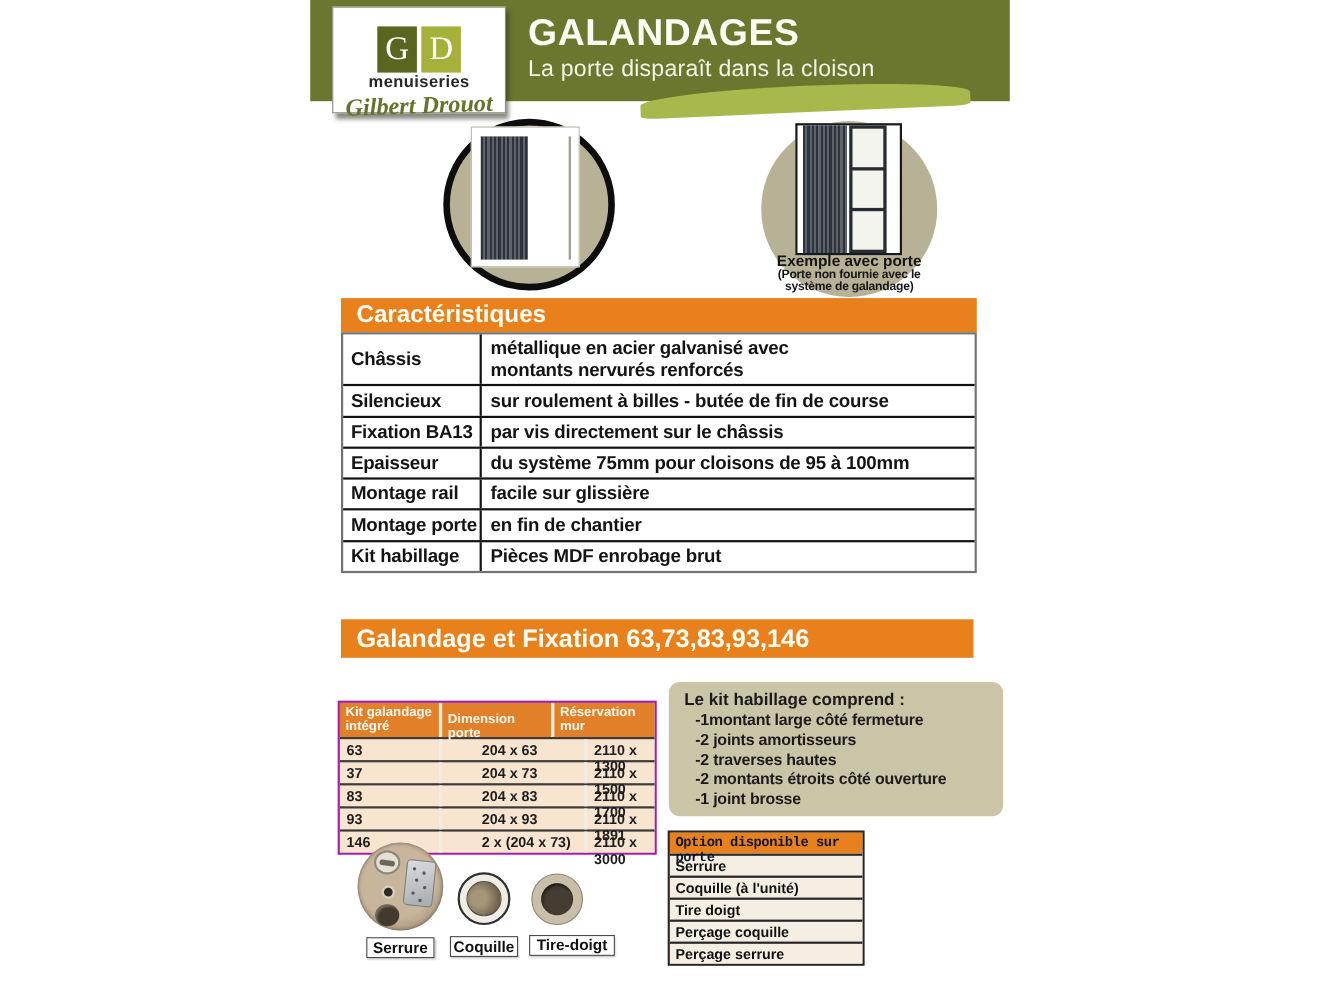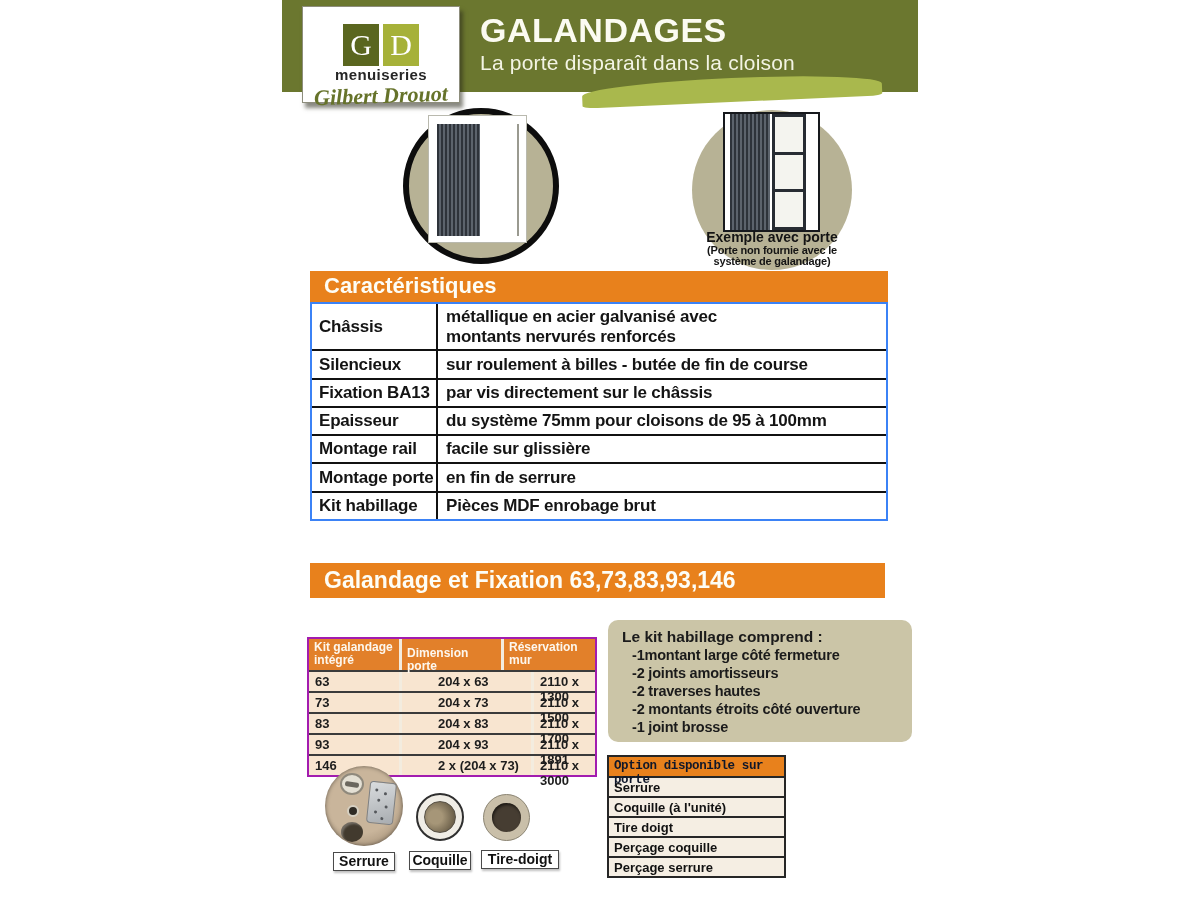--- a/index.html
+++ b/index.html
@@ -46,21 +46,21 @@
   .hero-caption { left:662px; top:230px; width:220px; text-align:center; color:#141414; }
   .hero-cap1 { font-size:14px; font-weight:700; line-height:15px; }
   .hero-cap2, .hero-cap3 { font-size:11px; font-weight:700; line-height:11px; letter-spacing:-.2px; }
 
   
   .sec-bar { background:#E8811C; color:#FDFDF6; font-weight:700; }
   .car-bar { left:310px; top:271px; width:578px; height:31px; font-size:22px; padding:2px 0 0 14px; }
   .gal-bar { left:310px; top:563px; width:575px; height:35px; font-size:23px; padding:4px 0 0 14px; }
 
   
-  .ctable { left:310px; top:302px; width:578px; border:2px solid #3b82f6; background:#fff; color:#141414; }
+  .ctable { left:310px; top:302px; width:578px; border:2px solid #737373; background:#fff; color:#141414; }
   .crow { display:flex; height:28px; border-bottom:2px solid #111; }
   .crow.tall { height:47px; }
   .crow.r2 { height:29px; } .crow.r5 { height:29px; } .crow.r6 { height:26px; border-bottom:none; }
   .crow .cl { width:126px; border-right:2px solid #111; padding-left:7px; display:flex; align-items:center;
               font-size:17px; font-weight:700; letter-spacing:-.2px; }
   .crow .cv { flex:1; padding-left:8px; display:flex; align-items:center; font-size:17px; font-weight:700;
               letter-spacing:-.2px; line-height:20px; }
 
   
   .ktable { left:307px; top:637px; width:290px; border:2px solid #a21caf; background:#F8E5D0; }
@@ -189,21 +189,21 @@
     <div class="crow">
       <div class="cl">Epaisseur</div>
       <div class="cv">du système 75mm pour cloisons de 95 à 100mm</div>
     </div>
     <div class="crow">
       <div class="cl">Montage rail</div>
       <div class="cv">facile sur glissière</div>
     </div>
     <div class="crow r5">
       <div class="cl">Montage porte</div>
-      <div class="cv">en fin de serrure</div>
+      <div class="cv">en fin de chantier</div>
     </div>
     <div class="crow r6">
       <div class="cl">Kit habillage</div>
       <div class="cv">Pièces MDF enrobage brut</div>
     </div>
   </div>
 
   <div class="abs sec-bar gal-bar">Galandage et Fixation 63,73,83,93,146</div>
 
   <div class="abs ktable">
@@ -211,21 +211,21 @@
       <div class="kh kh1">Kit galandage intégré</div>
       <div class="kh kh2">Dimension porte</div>
       <div class="kh kh3">Réservation mur</div>
     </div>
     <div class="krow">
       <div class="kc kc1">63</div>
       <div class="kc kc2">204 x 63</div>
       <div class="kc kc3">2110 x 1300</div>
     </div>
     <div class="krow">
-      <div class="kc kc1">73</div>
+      <div class="kc kc1">37</div>
       <div class="kc kc2">204 x 73</div>
       <div class="kc kc3">2110 x 1500</div>
     </div>
     <div class="krow">
       <div class="kc kc1">83</div>
       <div class="kc kc2">204 x 83</div>
       <div class="kc kc3">2110 x 1700</div>
     </div>
     <div class="krow">
       <div class="kc kc1">93</div>

